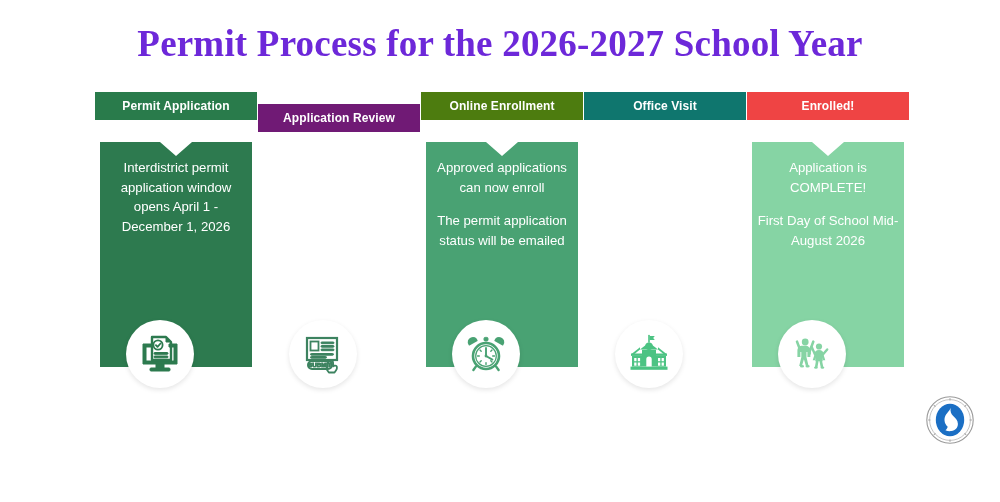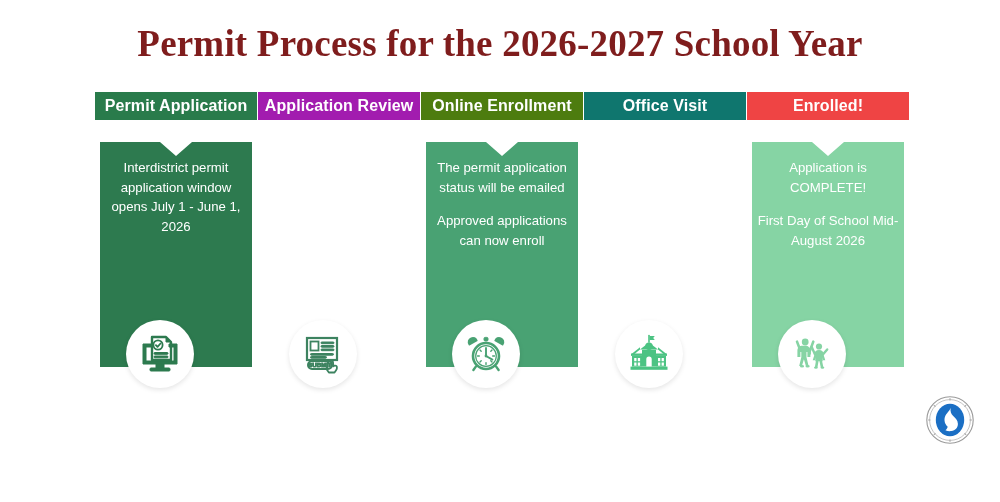--- a/index.html
+++ b/index.html
@@ -59,21 +59,21 @@
   
   .col-header {
     position: absolute;
     top: 0;
     left: 0;
     width: 162px;
     height: 28px;
     line-height: 28px;
     text-align: center;
     color: #ffffff;
-    font-size: 16px;
+    font-size: 12px;
     font-weight: bold;
     letter-spacing: 0.1px;
     box-sizing: border-box;
     overflow: hidden;
   }
 
   
   .col-body-wrap {
     position: absolute;
     top: 50px;
@@ -133,30 +133,30 @@
     width: 52px;
     height: 52px;
   }
   #logo svg { display: block; }
 </style>
 </head>
 <body style="background: rgb(255, 255, 255);">
 
 <div id="page">
 
-  <div id="title" style="color: #7f1d1d;">Permit Process for the 2026-2027 School Year</div>
+  <div id="title" style="color: #6d28d9;">Permit Process for the 2026-2027 School Year</div>
 
   <div id="process">
 
     <div class="col c0">
       <div class="col-header" style="background: rgb(41, 123, 75);">Permit Application</div>
       <div class="col-body-wrap">
         <div class="col-body" style="background: rgb(45, 122, 79);"></div>
         <div class="col-text">
-          <p>Interdistrict permit application window opens July 1 - June 1, 2026</p>
+          <p>Interdistrict permit application window opens April 1 - December 1, 2026</p>
         </div>
       </div>
       <div class="icon-circle">
         <span>
           <svg width="42" height="42" viewBox="0 0 42 42">
             <g class="ic1" fill="#2d7a4f" stroke="#2d7a4f">
 
               <path d="M4 11 h8 v3 H7 v14 h28 V14 h-5 v-3 h8 v20 H4 Z"></path>
 
               <rect x="17" y="31" width="8" height="4"></rect>
@@ -170,21 +170,21 @@
 
               <rect x="15" y="19.5" width="14" height="1.8" rx="0.8"></rect>
               <rect x="15" y="23" width="14" height="1.8" rx="0.8"></rect>
             </g>
           </svg>
         </span>
       </div>
     </div>
 
     <div class="col c1">
-      <div class="col-header" style="background: #a21caf;">Application Review</div>
+      <div class="col-header" style="background: #701a75; margin-top: 12px;">Application Review</div>
       <div class="icon-circle">
         <span>
           <svg width="42" height="42" viewBox="0 0 42 42">
             <g class="ic2" fill="#3d8360" stroke="#3d8360">
 
               <rect x="5" y="5" width="30" height="22" fill="none" stroke-width="2.2"></rect>
 
               <rect x="8.5" y="8.5" width="8" height="9" fill="none" stroke-width="1.8"></rect>
 
               <rect x="19" y="9" width="13" height="1.7" rx="0.8"></rect>
@@ -202,22 +202,22 @@
           </svg>
         </span>
       </div>
     </div>
 
     <div class="col c2">
       <div class="col-header" style="background: #4d7c0f;">Online Enrollment</div>
       <div class="col-body-wrap">
         <div class="col-body" style="background: rgb(73, 162, 115);"></div>
         <div class="col-text">
+          <p>Approved applications can now enroll</p>
           <p>The permit application status will be emailed</p>
-          <p>Approved applications can now enroll</p>
         </div>
       </div>
       <div class="icon-circle">
         <span>
           <svg width="42" height="42" viewBox="0 0 42 42">
             <g class="ic3" fill="#49a273" stroke="#49a273">
 
               <path d="M4.5 11.5 c-1.6 -2.6 -0.6 -5.2 1.8 -6.2 c2.3 -1.0 4.6 0.2 5.3 2.2 Z" stroke-width="2" stroke-linejoin="round"></path>
               <path d="M37.5 11.5 c1.6 -2.6 0.6 -5.2 -1.8 -6.2 c-2.3 -1.0 -4.6 0.2 -5.3 2.2 Z" stroke-width="2" stroke-linejoin="round"></path>
 

